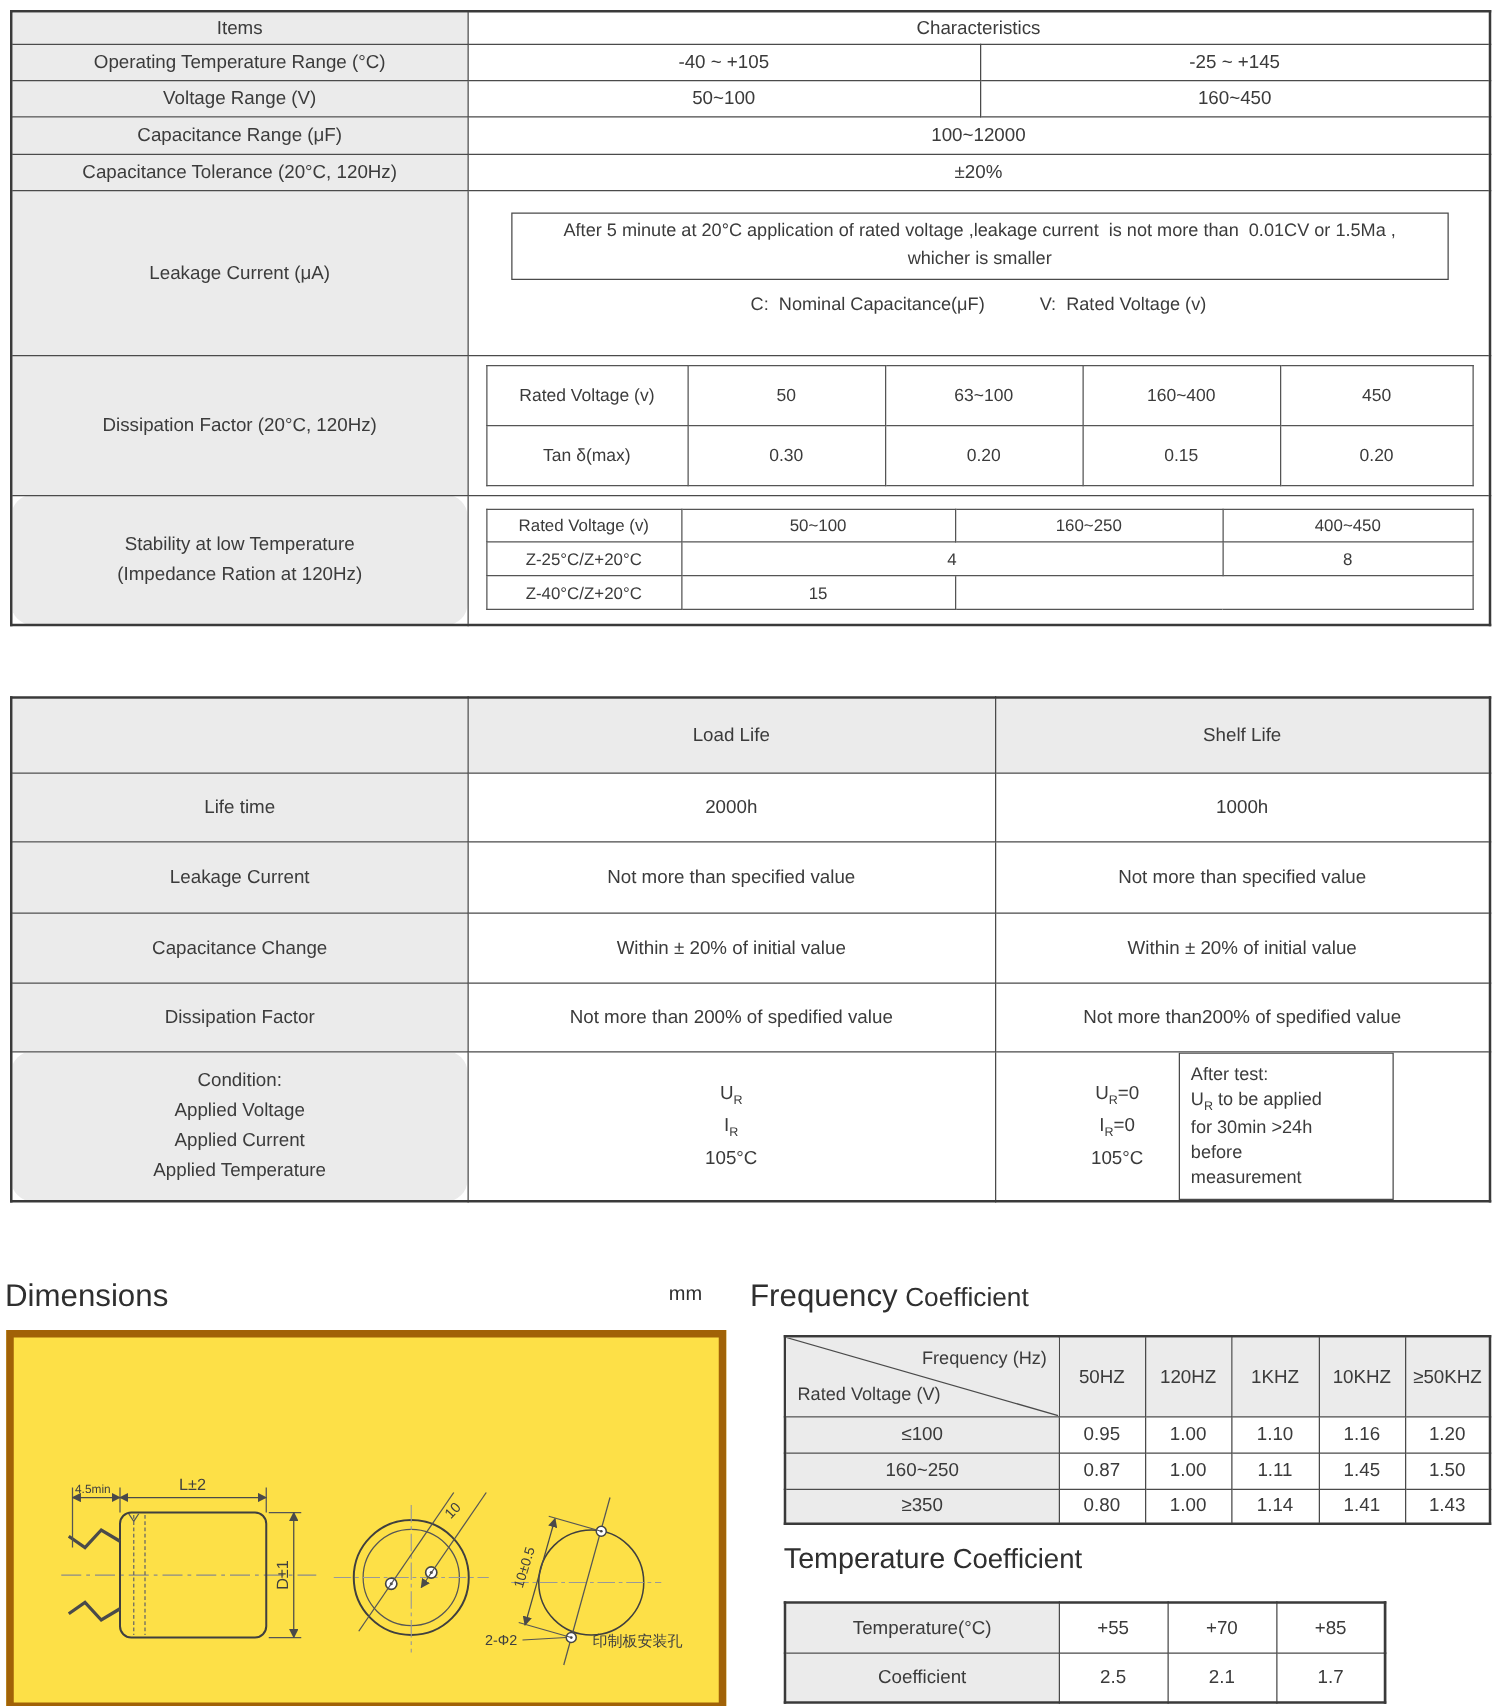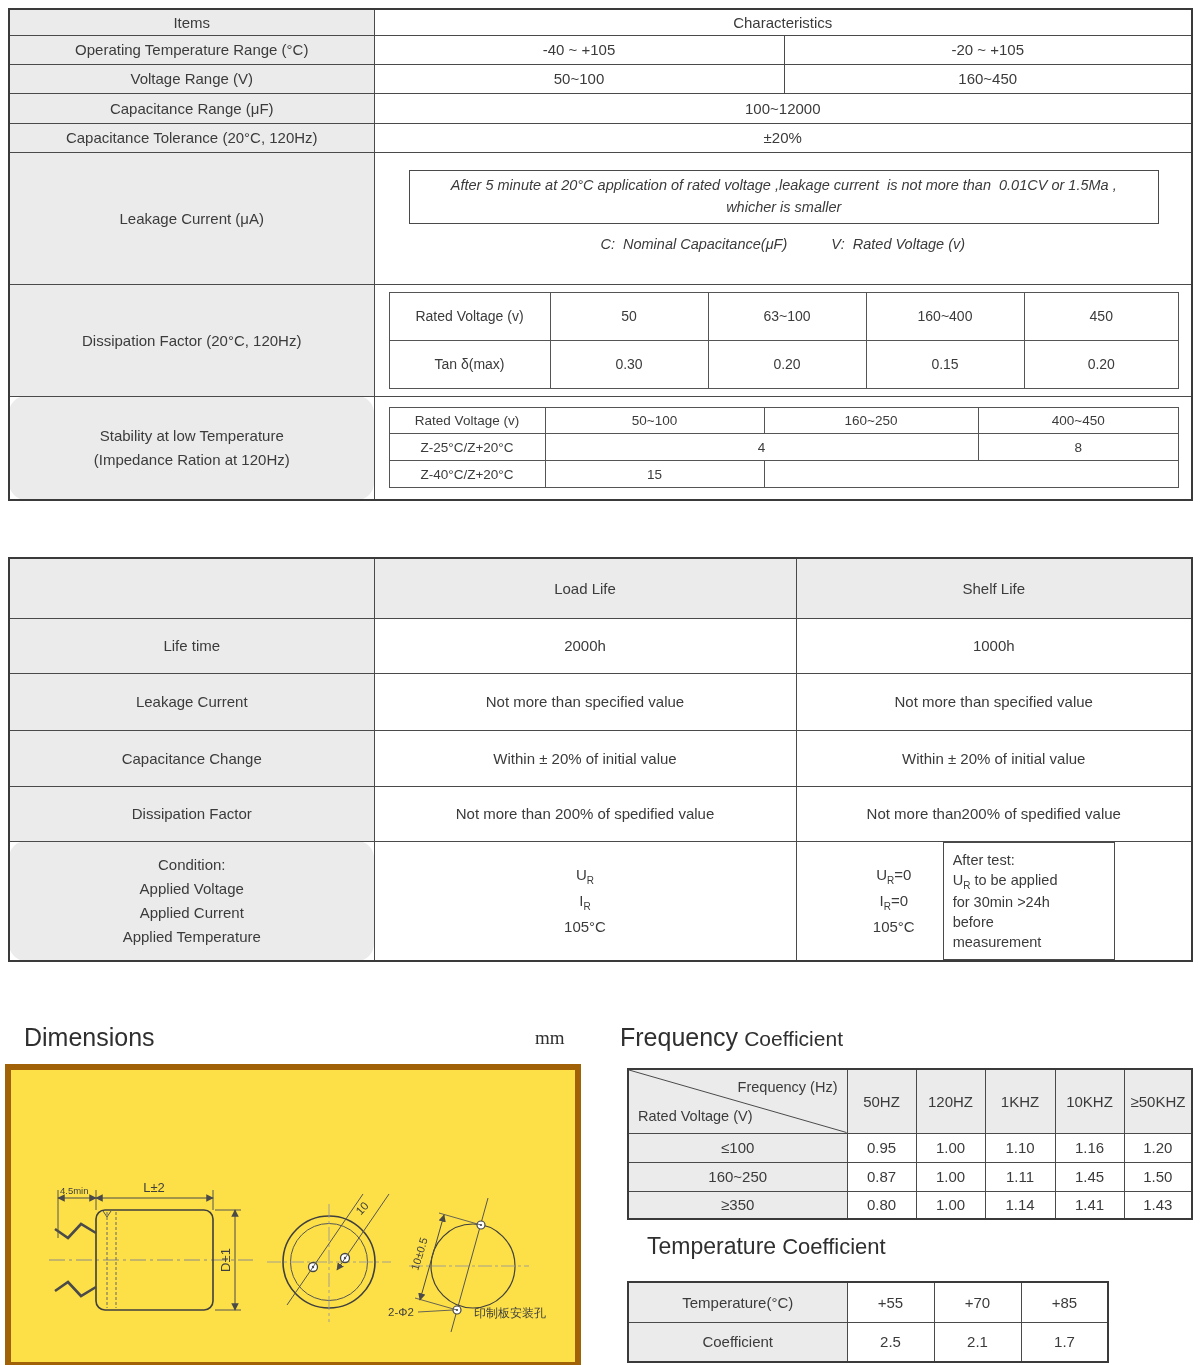--- a/index.html
+++ b/index.html
@@ -13,40 +13,40 @@
   .gray { background:#ebebeb; }
 
   
   .sub-cell { padding:0 12px 0 14px !important; }
   table.inner { border-collapse:collapse; table-layout:fixed; width:100%;
                 border:1.5px solid #4a4a4a; }
   table.inner td { border:1.4px solid #555; background:#fff; font-size:14px; padding:0 4px; }
   table.inner.stab td { font-size:13.5px; }
 
   
-  .lk-cell { vertical-align:top !important;font-style:italic; }
+  .lk-cell { vertical-align:top !important; }
   .lk-box { border:1.5px solid #4a4a4a; margin:17px 26px 0 28px; height:52px;
             display:flex; flex-direction:column; justify-content:center;
             font-size:14.5px; line-height:1.5; white-space:pre-wrap; }
   .lk-note { margin-top:12px; display:flex; justify-content:center; gap:44px;
              font-size:14.5px; white-space:pre-wrap; }
 
   
   .cond-shelf { display:flex; align-items:center; justify-content:center; gap:28px; }
   .after-box { border:1.5px solid #4a4a4a; width:152px; padding:7px 9px;
                text-align:left; font-size:14.5px; line-height:1.38; }
   .mline { line-height:1.6;border-radius:17px; }
 
   sub { font-size:10px; }
 
   
   .sec-title { position:absolute; color:#2f2f2f; white-space:nowrap; }
-  .sec-title .w1 { font-size:25px; font-weight:500;margin-left:20px; }
+  .sec-title .w1 { font-size:25px; font-weight:500; }
   .sec-title .w2 { font-size:21px; font-weight:500; margin-left:6px; }
-  .dim-unit { position:absolute; font-size:19px; color:#2f2f2f;font-family:Liberation Serif, serif; }
+  .dim-unit { position:absolute; font-size:16px; color:#2f2f2f; }
 
   
   .dim-panel { position:absolute; left:5px; top:1064px; width:564px; height:292px;
                border:6px solid #a16207; background:#fde047; }
 
   
   .diag { position:relative; padding:12px !important;margin-left:40px; }
   .diag svg { position:absolute; inset:0; width:100%; height:100%; }
   .diag .c-top { position:absolute; top:9px; right:9px; font-size:14.5px; }
   .diag .c-bot { position:absolute; bottom:9px; left:9px; font-size:14.5px; }
@@ -63,21 +63,21 @@
         <col>
       </colgroup>
     <tbody>
         <tr style="height:26px">
       <td class="gray">Items</td>
       <td colspan="2">Characteristics</td>
     </tr>
     <tr style="height:29px">
       <td class="gray">Operating Temperature Range (°C)</td>
       <td>-40 ~ +105</td>
-      <td>-20 ~ +105</td>
+      <td>-25 ~ +145</td>
     </tr>
     <tr style="height:29px">
       <td class="gray">Voltage Range (V)</td>
       <td>50~100</td>
       <td>160~450</td>
     </tr>
     <tr style="height:30px">
       <td class="gray">Capacitance Range (μF)</td>
       <td colspan="2">100~12000</td>
     </tr>

